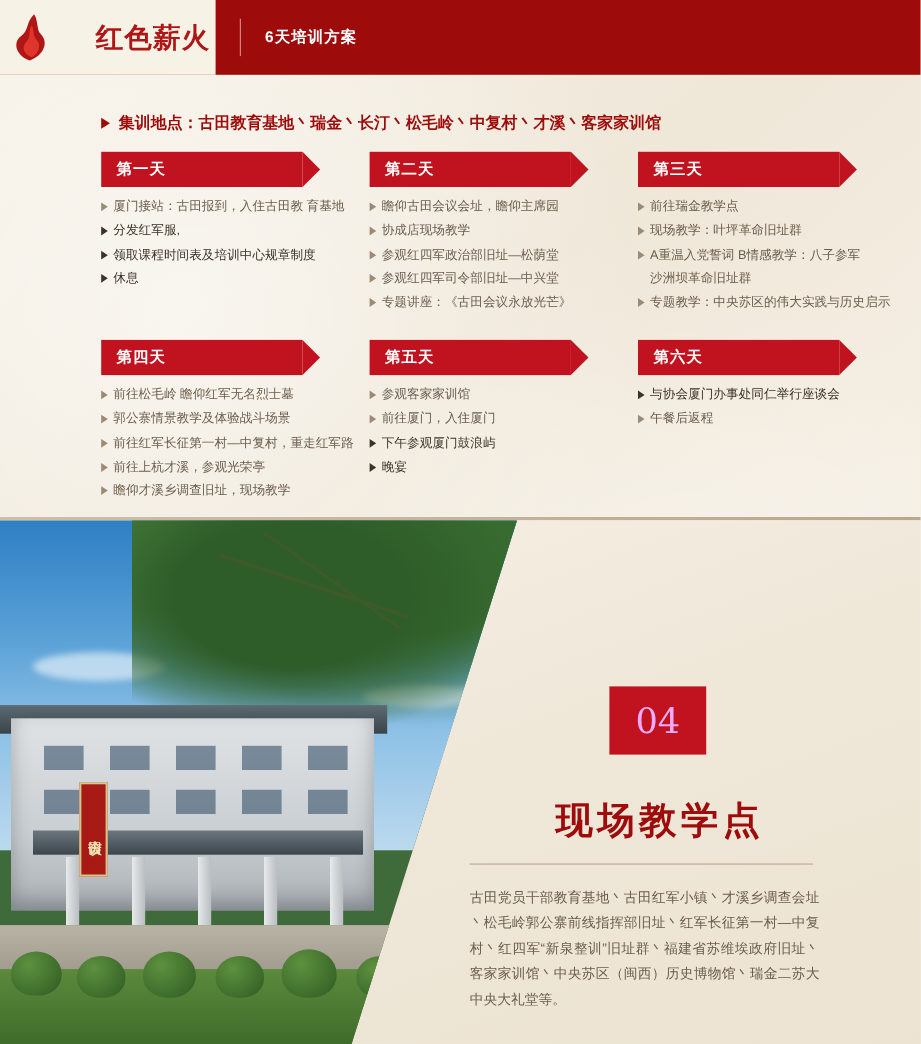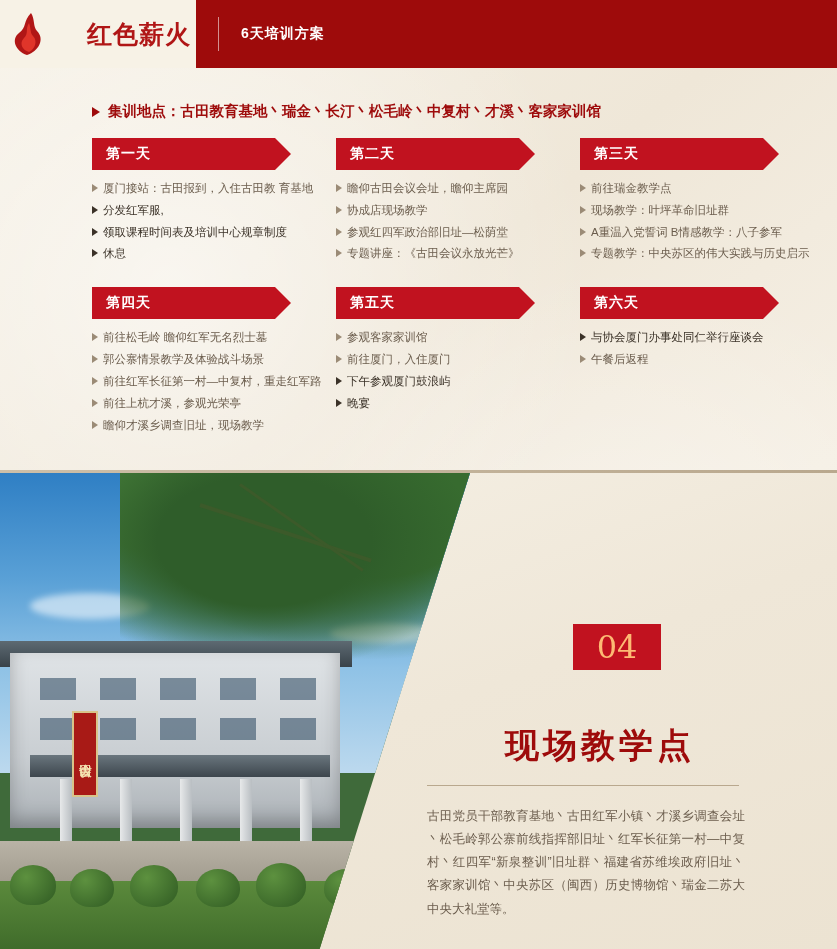--- a/index.html
+++ b/index.html
@@ -182,23 +182,23 @@
   }
   .red-plaque {
     position:absolute; left: 72px; top: 238px; width: 26px; height: 86px;
     background: #a81a16; border: 2px solid #d8c48a;
     display:flex; flex-direction: column; align-items:center; justify-content: space-around;
     color: #f6e7b5; font-family: "DejaVu Serif", serif; font-size: 13px;
     writing-mode: vertical-rl;
   }
 
   .num-badge {
-    position: absolute; left: 573px; top: 151px;
-    width: 88px; height: 46px; background: #c1121f;
-    color: #fdba74; display:flex; align-items:center; justify-content:center;
+    position: absolute; left: 554px; top: 151px;
+    width: 88px; height: 62px; background: #c1121f;
+    color: #f0abfc; display:flex; align-items:center; justify-content:center;
     font-size: 32px; font-family: "DejaVu Serif", serif;
   }
   .section-title {
     position: absolute; left: 505px; top: 250px;
     color: #9e0b0b; font-family: "DejaVu Serif", serif;
     font-size: 34px; font-weight: bold; letter-spacing: 4px;
   }
   .title-rule {
     position: absolute; left: 427px; top: 312px; width: 312px; height: 1px;
     background: #b9a88e;
@@ -275,20 +275,24 @@
           <div class="day-item">
               <span class="bullet"></span>
               <span class="txt">协成店现场教学</span>
             </div>
           <div class="day-item">
               <span class="bullet"></span>
               <span class="txt">参观红四军政治部旧址—松荫堂</span>
             </div>
           <div class="day-item">
               <span class="bullet"></span>
+              <span class="txt">参观红四军司令部旧址—中兴堂</span>
+            </div>
+          <div class="day-item">
+              <span class="bullet"></span>
               <span class="txt">专题讲座：《古田会议永放光芒》</span>
             </div>
         </div>
       </div>
 
       <div class="day-col">
         <div class="day-banner">
           <span class="label">第三天</span>
           <span class="point"></span>
         </div>
@@ -297,20 +301,24 @@
               <span class="bullet"></span>
               <span class="txt">前往瑞金教学点</span>
             </div>
           <div class="day-item">
               <span class="bullet"></span>
               <span class="txt">现场教学：叶坪革命旧址群</span>
             </div>
           <div class="day-item">
               <span class="bullet"></span>
               <span class="txt">A重温入党誓词    B情感教学：八子参军</span>
+            </div>
+          <div class="day-item">
+              <span class="bullet" style="visibility:hidden"></span>
+              <span class="txt">沙洲坝革命旧址群</span>
             </div>
           <div class="day-item">
               <span class="bullet"></span>
               <span class="txt">专题教学：中央苏区的伟大实践与历史启示</span>
             </div>
         </div>
       </div>
 
       <div class="day-col">
         <div class="day-banner">

